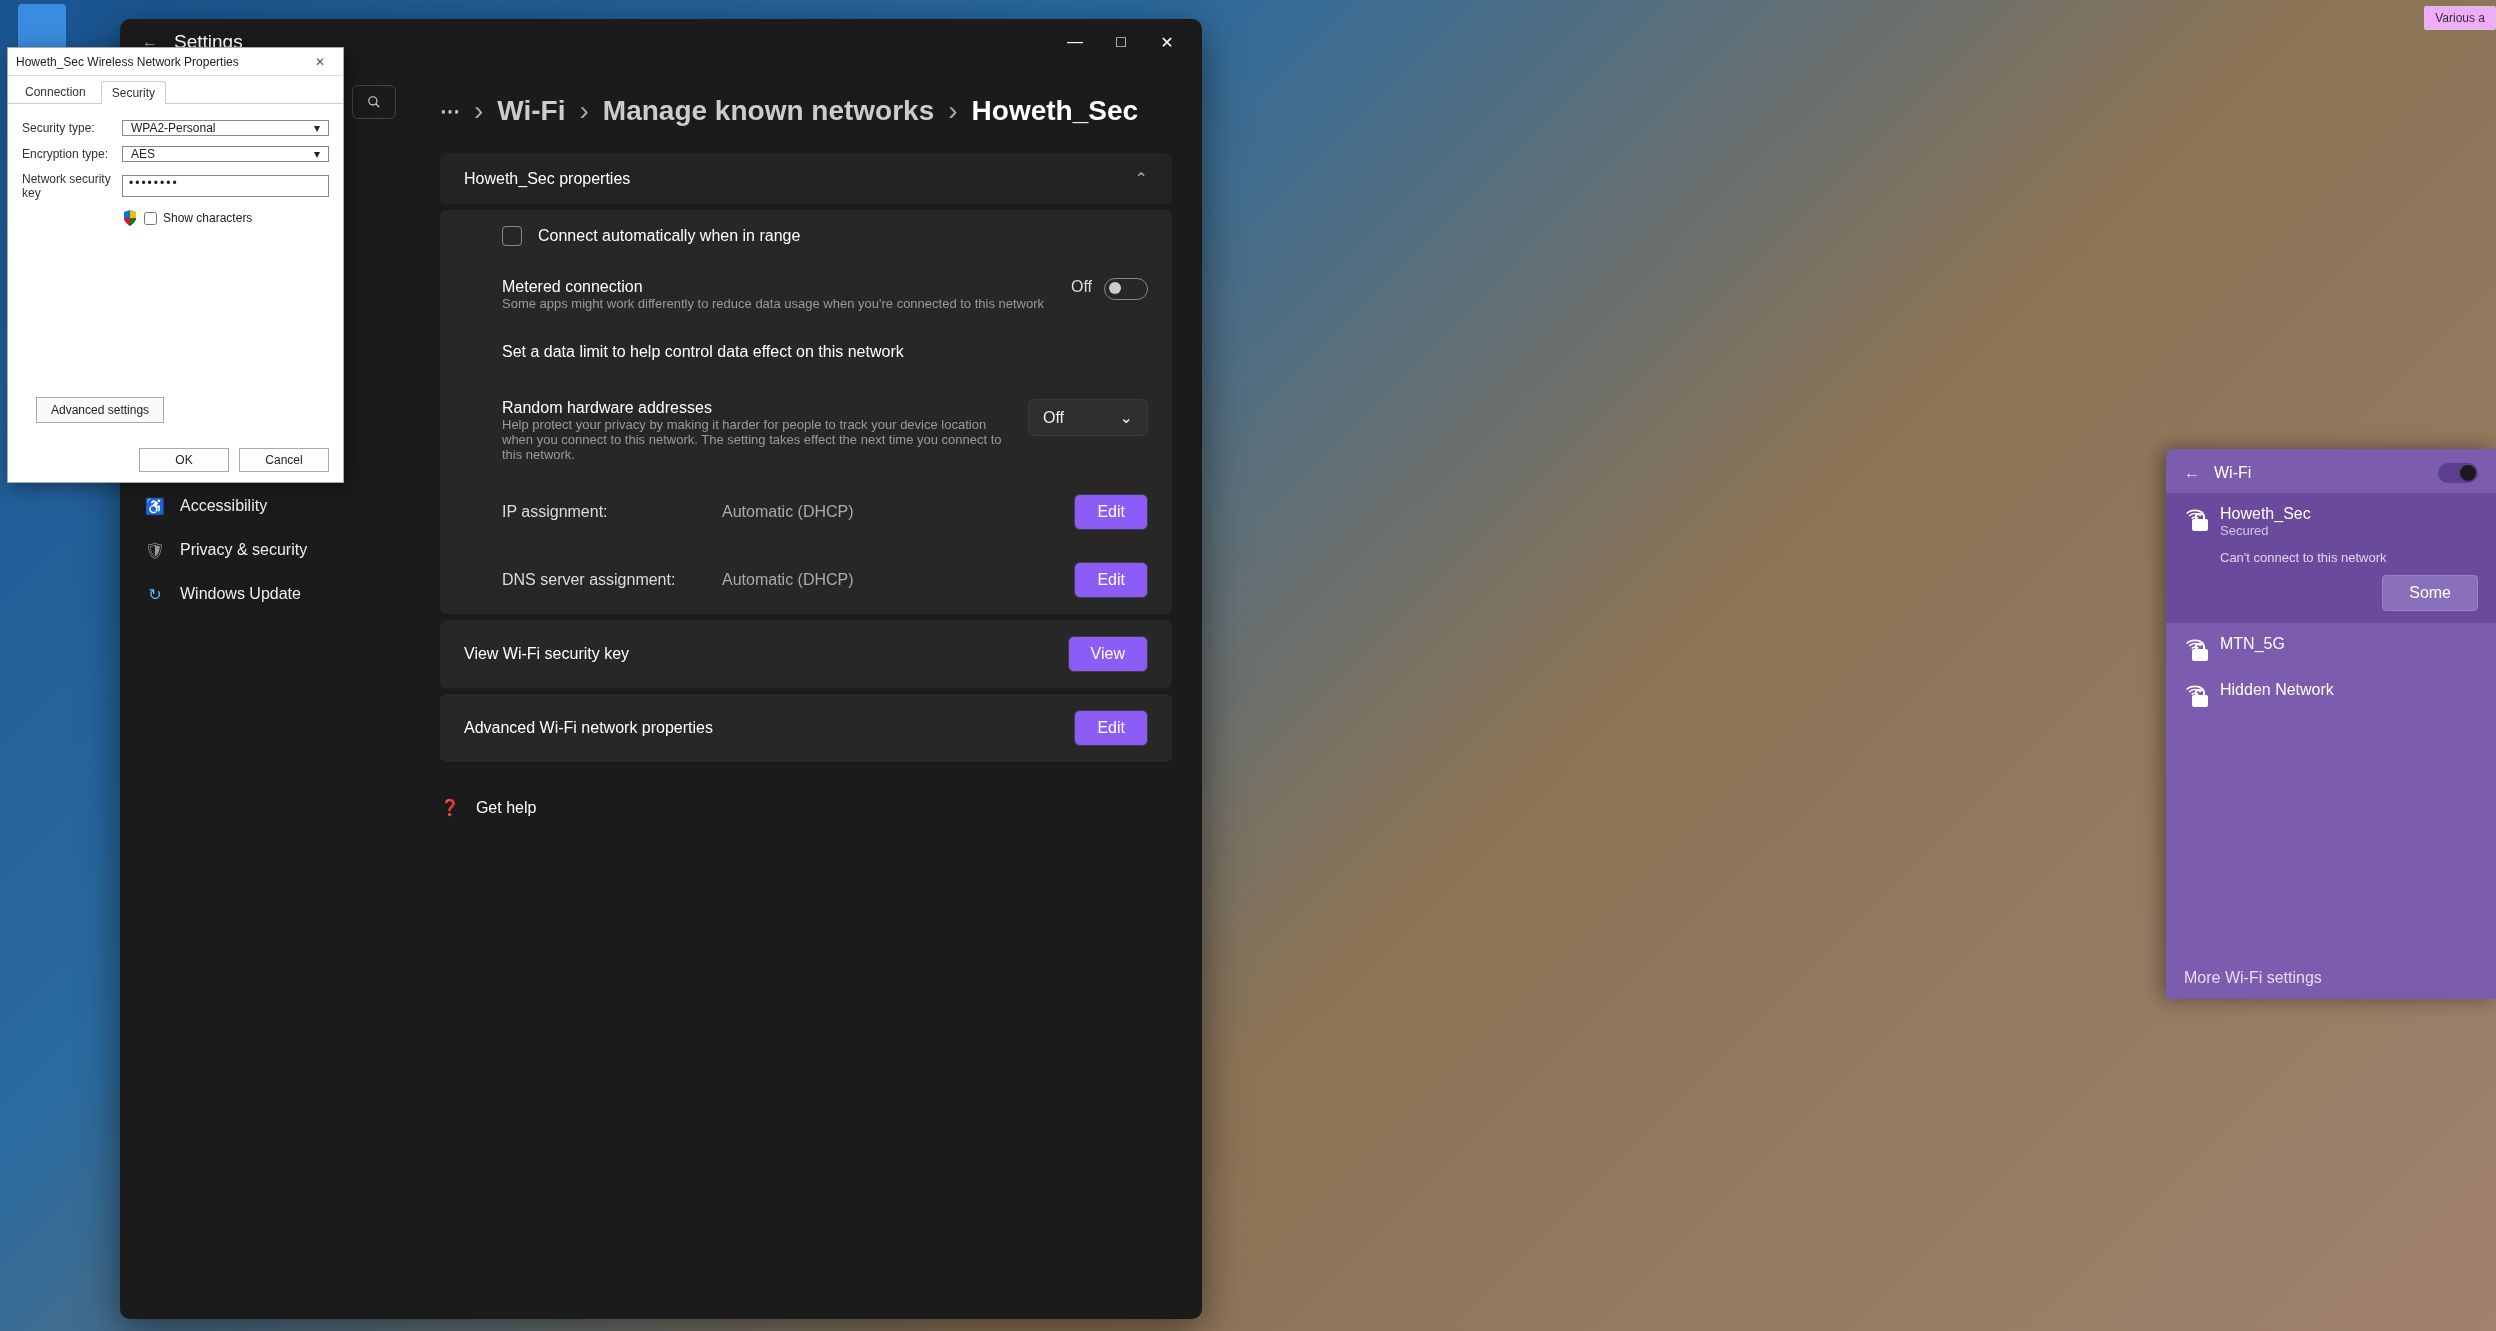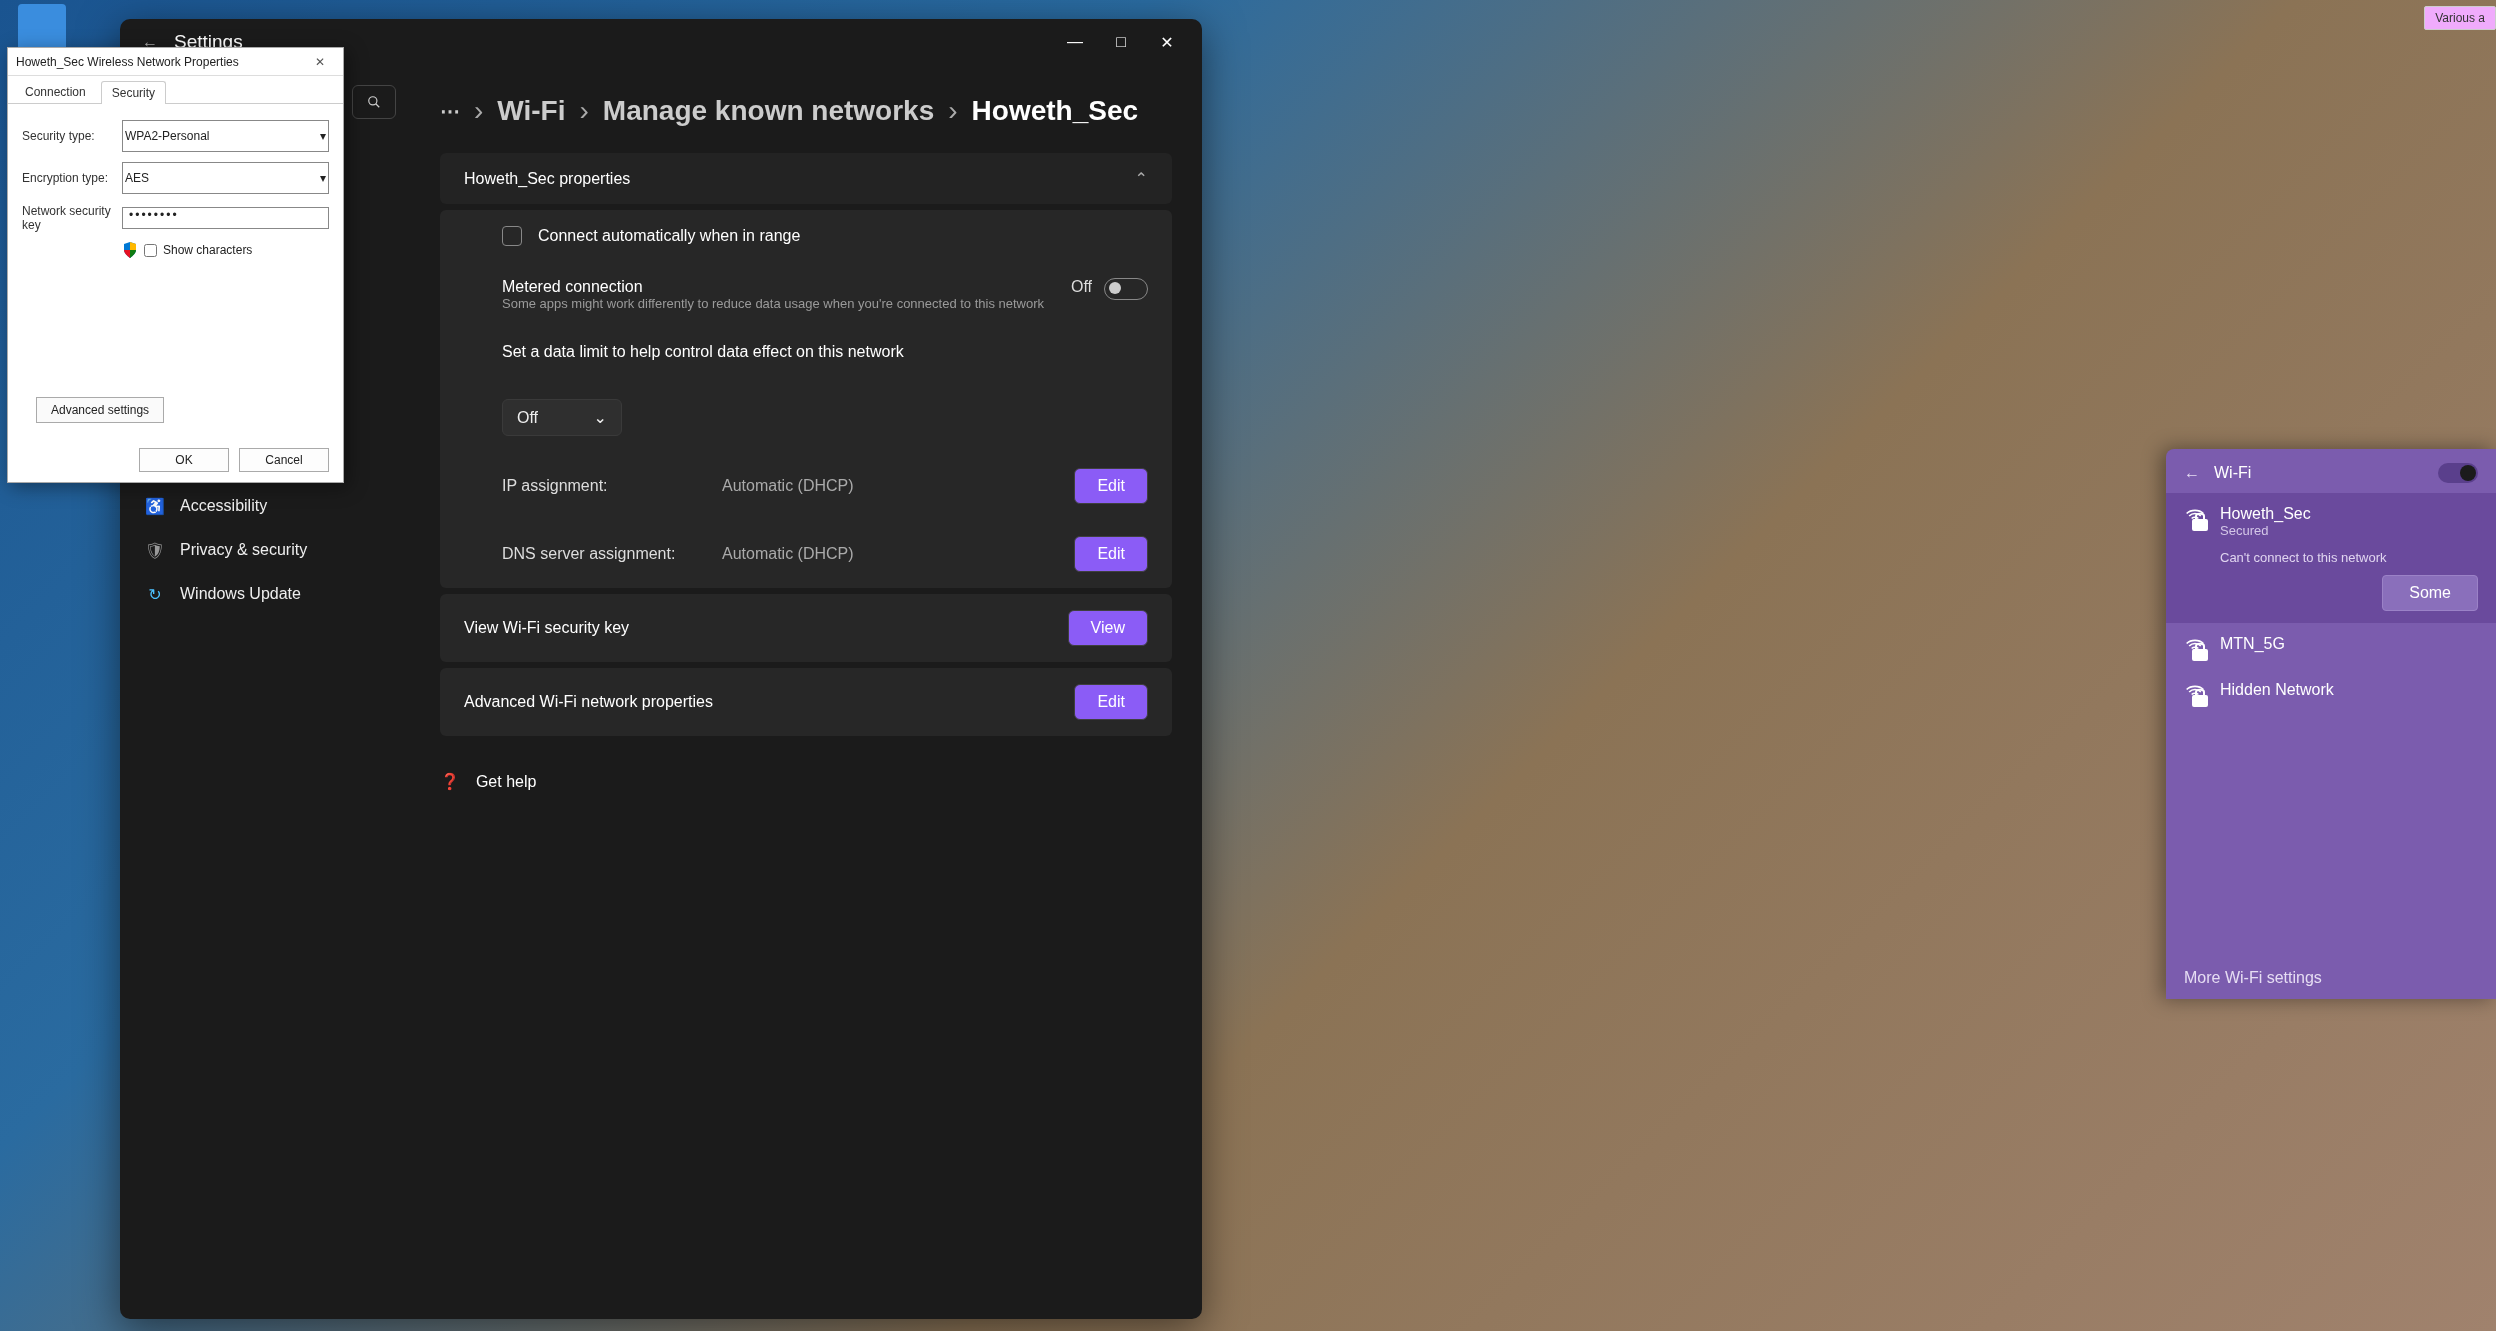--- a/index.html
+++ b/index.html
@@ -50,21 +50,21 @@
 
 .propdlg { position:absolute; left:7px; top:47px; width:337px; height:436px; background:#fff; border:1px solid #aaa; box-shadow:4px 4px 18px rgba(0,0,0,.4); color:#222; font-size:12px; }
 .propdlg .tbar { height:28px; display:flex; align-items:center; padding:0 8px; background:#fff; border-bottom:1px solid #ddd; }
 .propdlg .tbar .x { margin-left:auto; width:30px; text-align:center; cursor:pointer; color:#555; }
 .propdlg .tabs { display:flex; padding:4px 6px 0; gap:4px; border-bottom:1px solid #ccc; }
 .propdlg .tab { padding:4px 10px; border:1px solid transparent; border-bottom:none; cursor:pointer; color:#333; }
 .propdlg .tab.active { background:#fff; border-color:#ccc; border-radius:3px 3px 0 0; position:relative; top:1px; }
 .propdlg .body { padding:16px 14px; }
 .fld { display:flex; align-items:center; margin-bottom:10px; }
 .fld label { width:100px; color:#333; }
-.fld .combo { flex:1; height:32px; border:1px solid #888; background:#fff; display:flex; align-items:center; padding:0 2px; justify-content:space-between; }
+.fld .combo { flex:1; height:16px; border:1px solid #888; background:#fff; display:flex; align-items:center; padding:0 8px; justify-content:space-between; }
 .fld .inp { flex:1; height:22px; border:1px solid #888; padding:0 6px; letter-spacing:2px; }
 .showchars { display:flex; align-items:center; gap:6px; margin-left:100px; }
 .showchars .shield { width:16px; height:16px; display:inline-block; }
 .propdlg .advbtn { position:absolute; left:28px; top:349px; padding:5px 14px; border:1px solid #aaa; background:#fafafa; cursor:pointer; }
 .propdlg .btns { position:absolute; left:0; right:0; bottom:10px; display:flex; justify-content:flex-end; gap:10px; padding:0 14px; }
 .propdlg .pbtn { width:90px; padding:4px 0; text-align:center; border:1px solid #aaa; background:#fdfdfd; cursor:pointer; }
 
 
 .flyout { position:absolute; right:0; top:449px; width:330px; height:550px; background:#7b5cae; color:#fff; border-radius:8px 0 0 0; box-shadow:-4px 0 20px rgba(0,0,0,.4); display:flex; flex-direction:column; }
 .flyout .hdr { display:flex; align-items:center; padding:14px 18px 10px; gap:14px; }
@@ -159,20 +159,24 @@
             <div>Metered connection</div>
             <div class="sub">Some apps might work differently to reduce data usage when you're connected to this network</div>
           </div>
           <span style="color:#ddd">Off</span>
           <div class="toggle"></div>
         </div>
         <div class="row indent clickable">
           <span>Set a data limit to help control data effect on this network</span>
         </div>
         <div class="row indent" style="align-items:flex-start;padding-top:22px">
+          <div style="flex:1;padding-right:20px">
+            <div>Random hardware addresses</div>
+            <div class="sub">Help protect your privacy by making it harder for people to track your device location when you connect to this network. The setting takes effect the next time you connect to this network.</div>
+          </div>
           <div class="sel-drop">
             <span>Off</span>
             <span>⌄</span>
           </div>
         </div>
         <div class="row indent">
           <div class="kv">
               <span class="k">IP assignment:</span>
           <span class="v">Automatic (DHCP)</span>
             </div>

